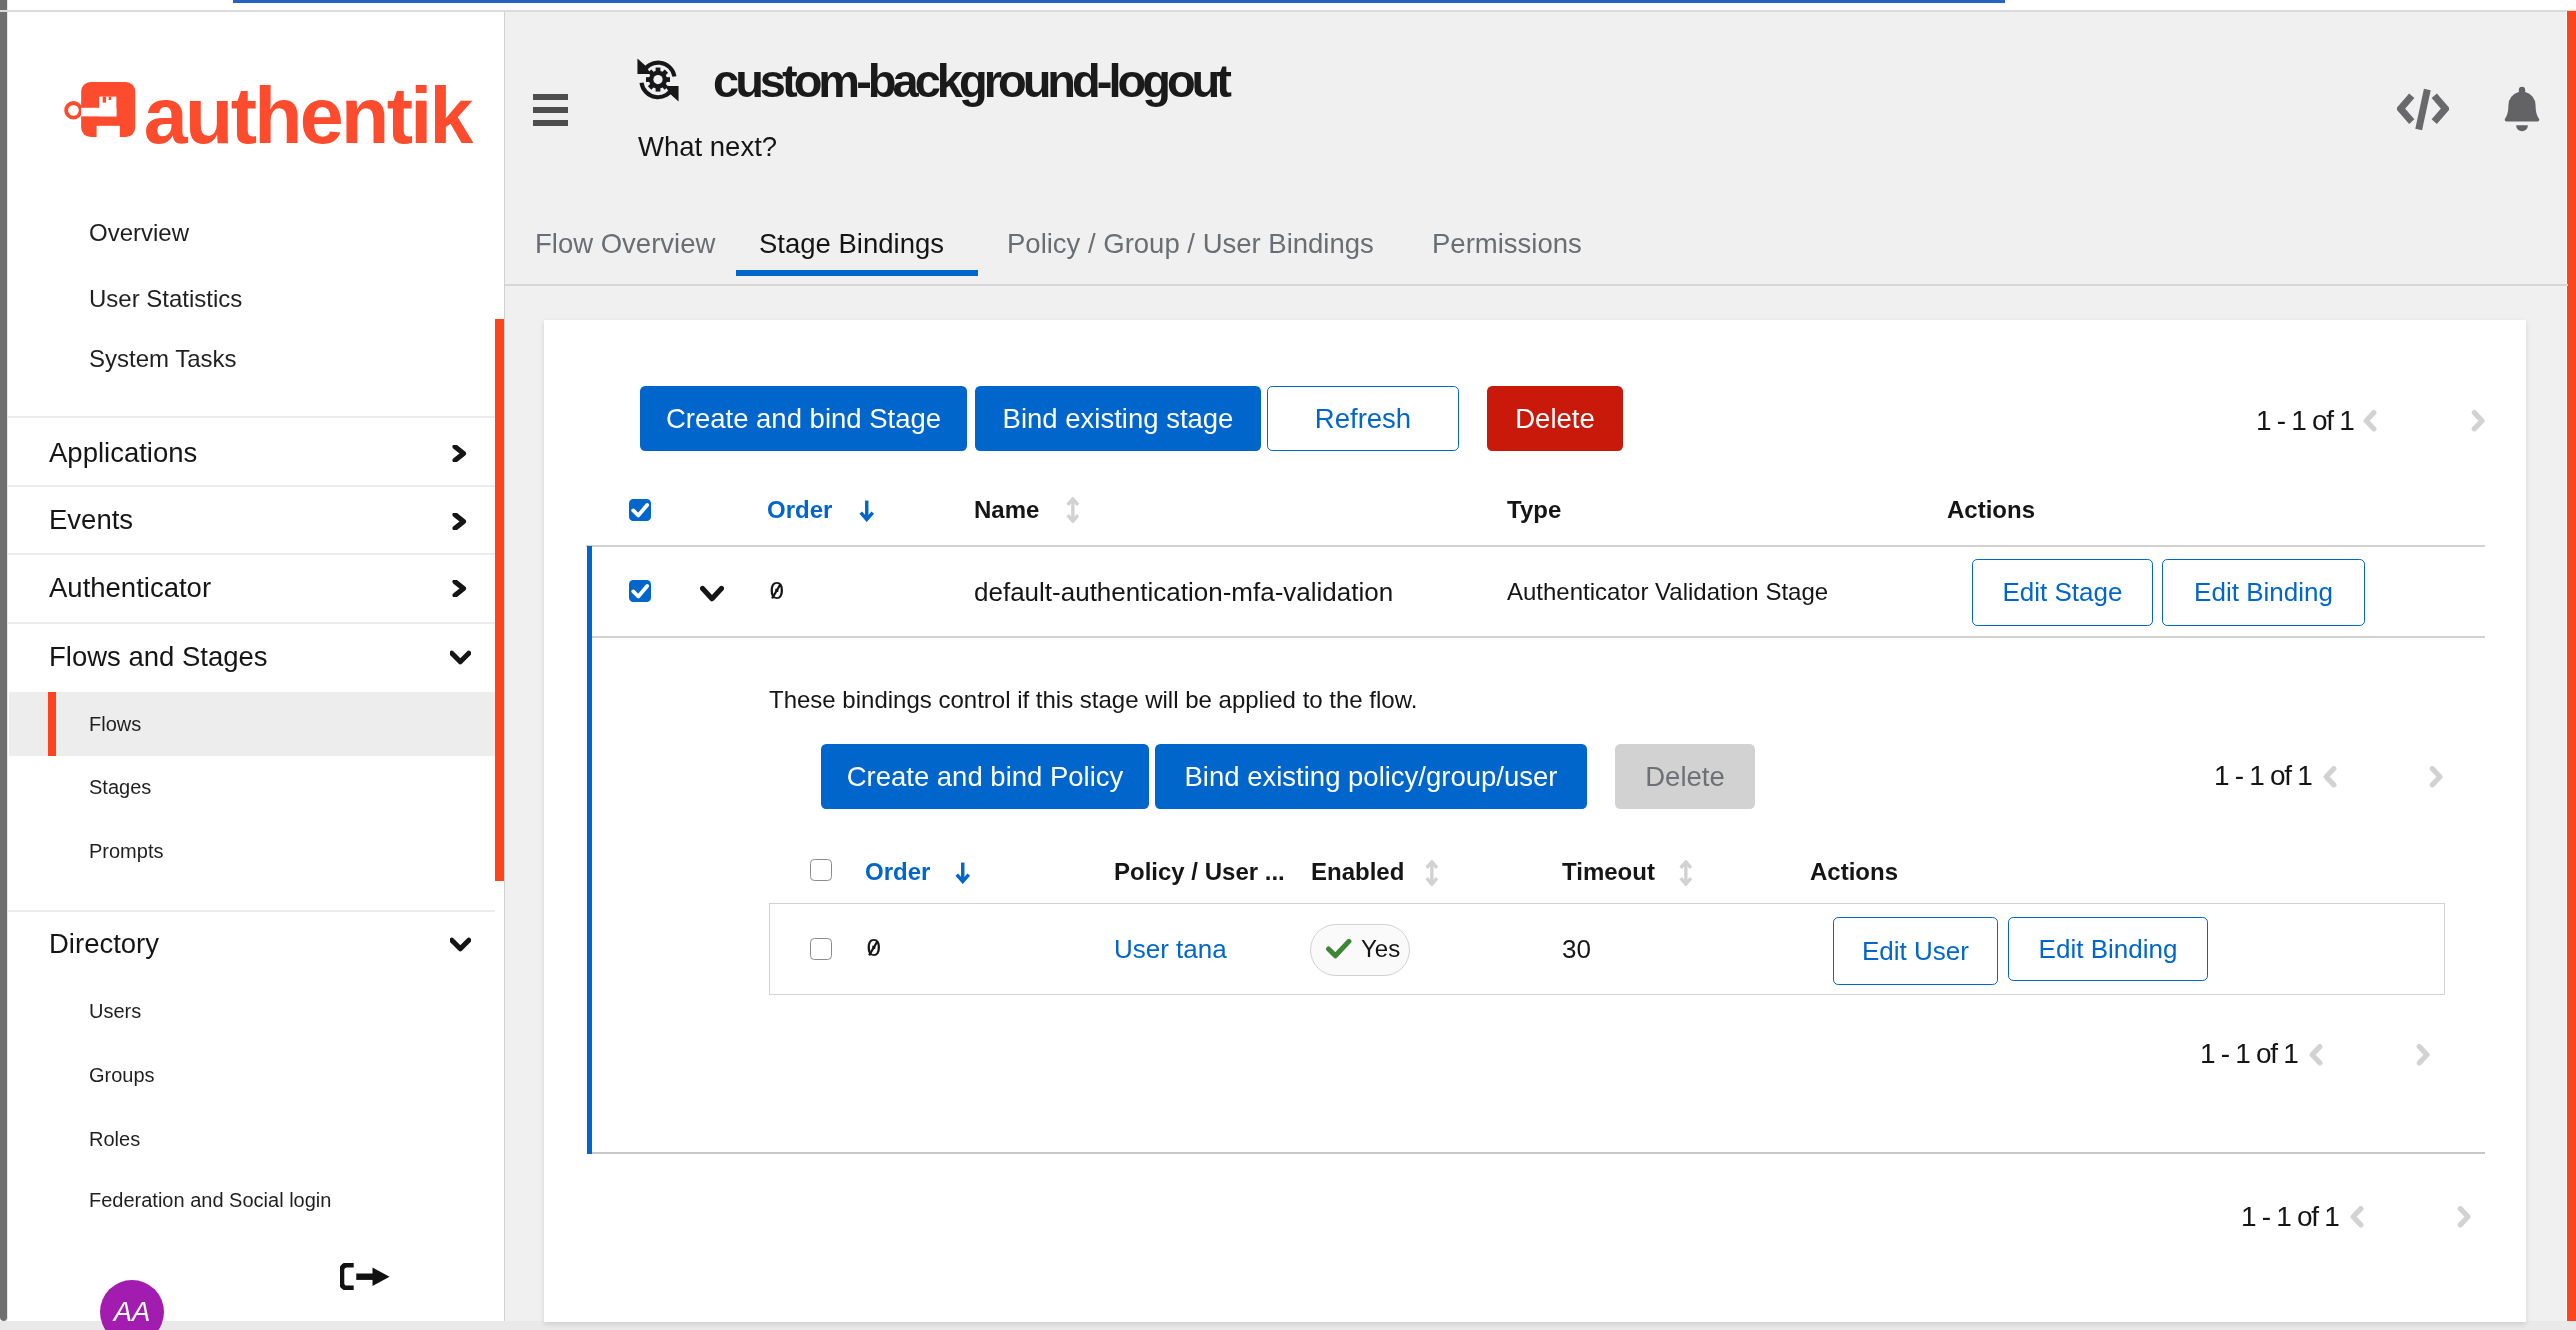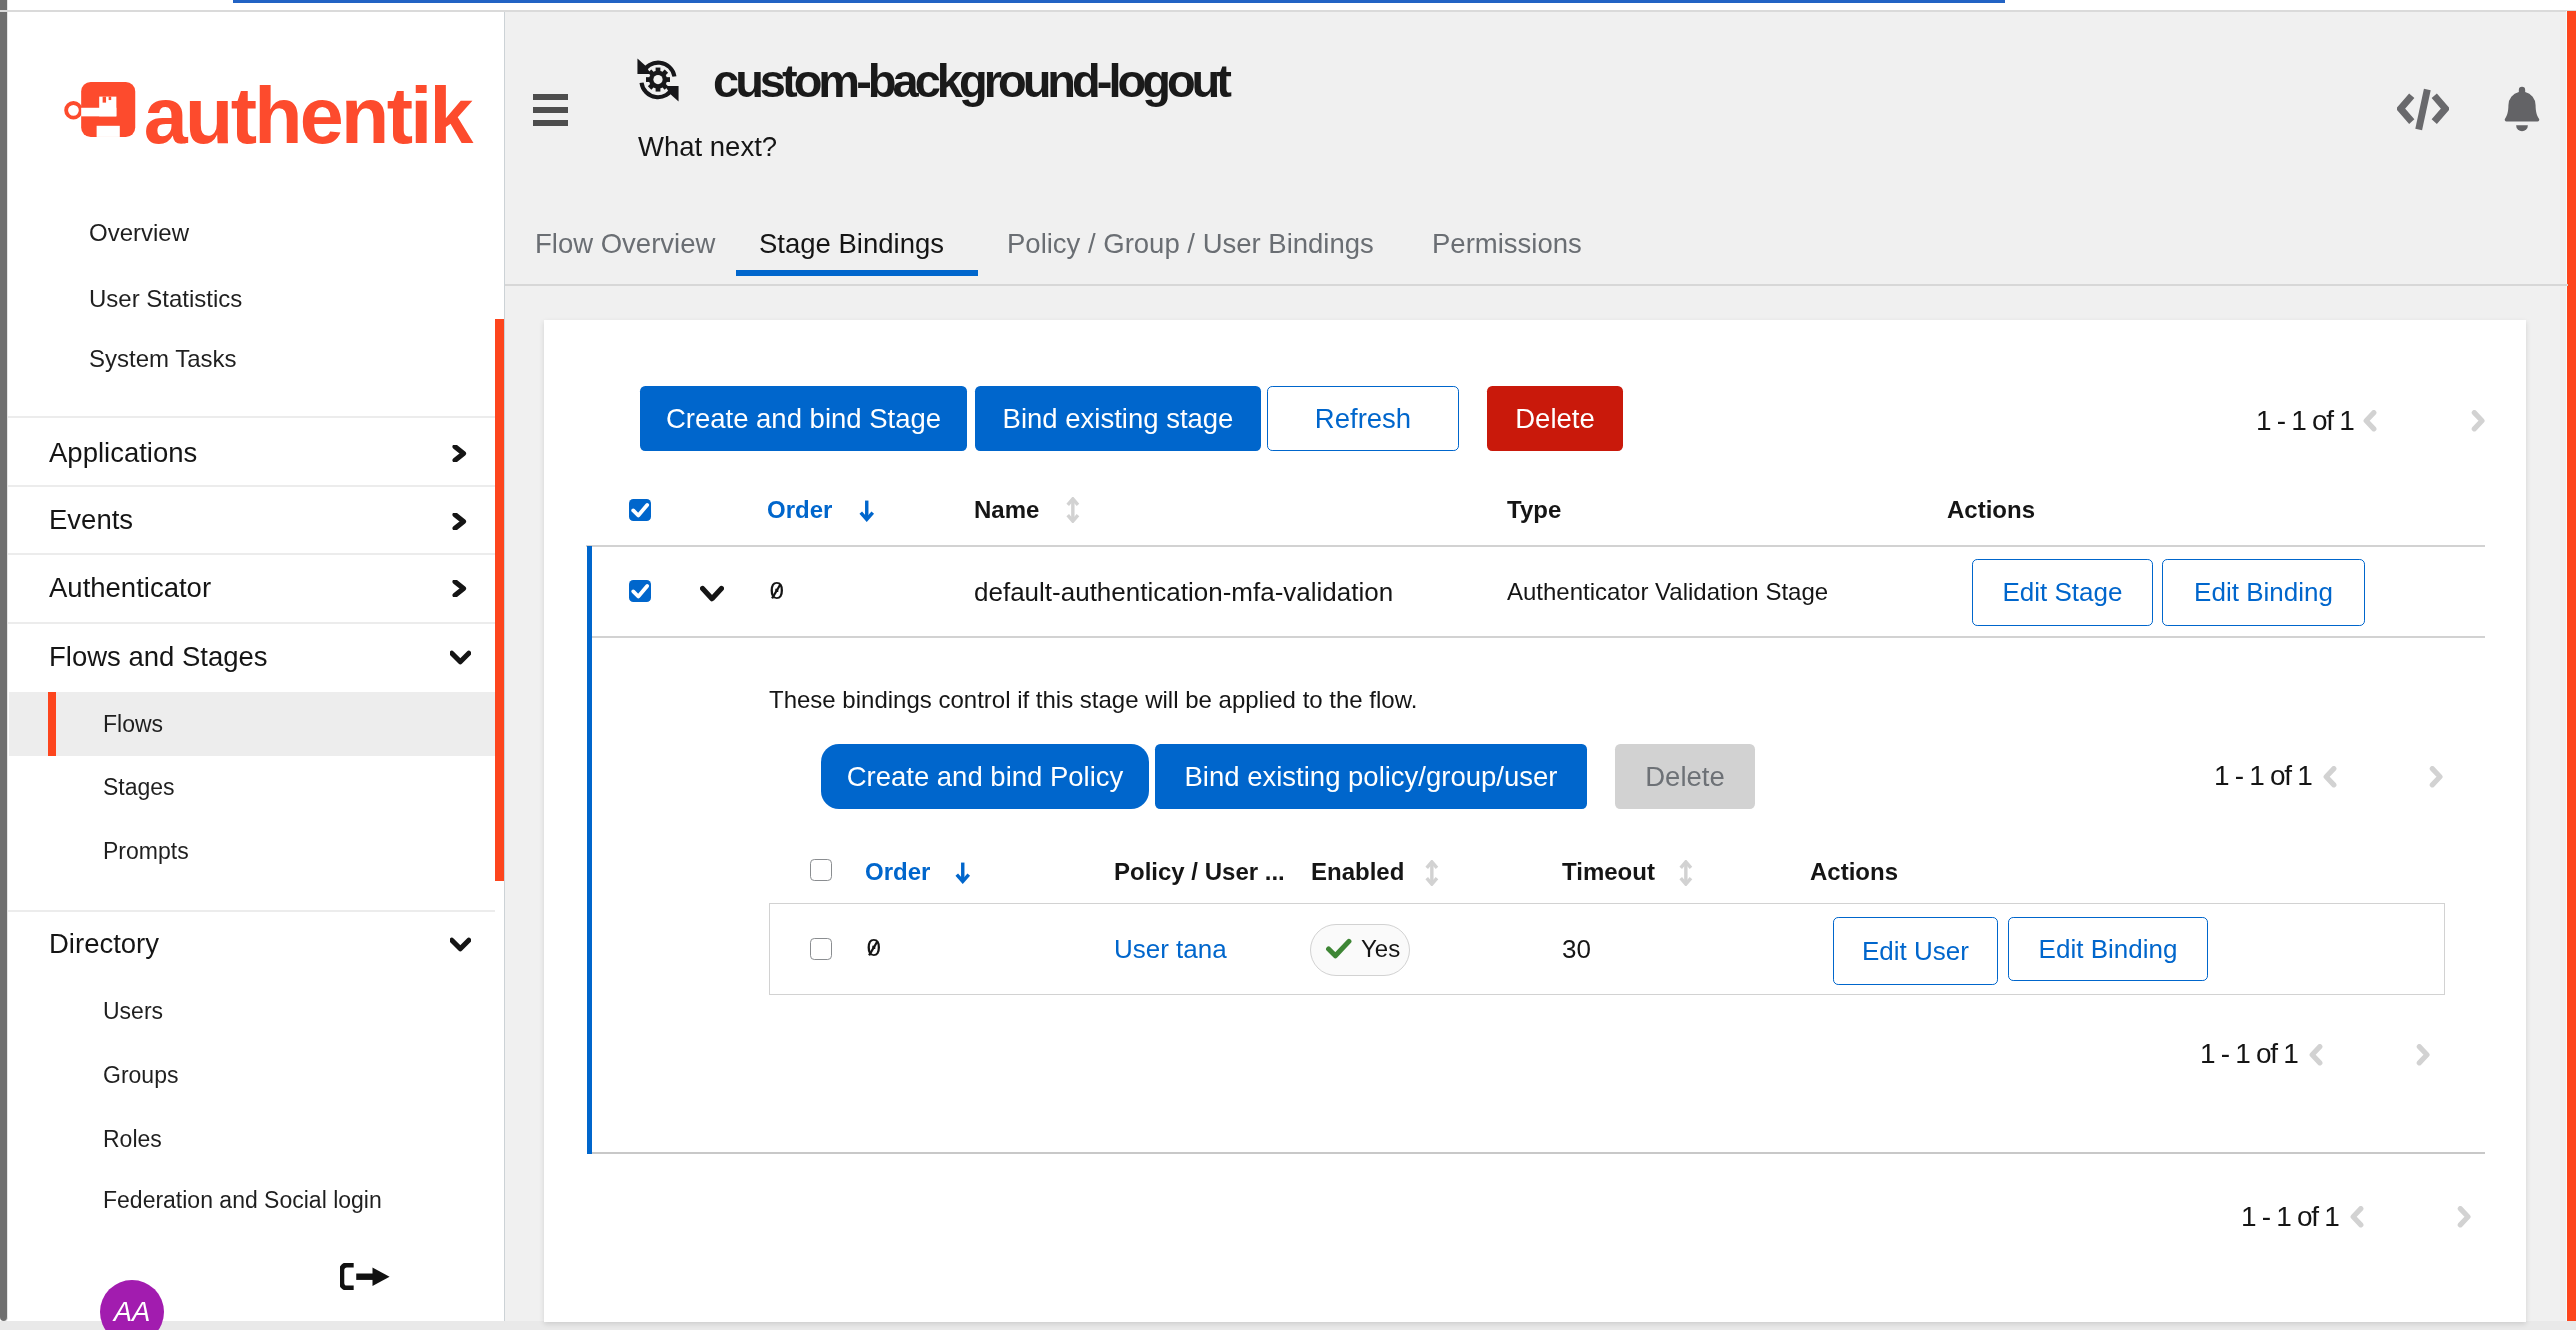--- a/index.html
+++ b/index.html
@@ -14,21 +14,21 @@
   #lscroll { left:0; top:0; width:7.7px; height:1321px; background:#6f6f6f; border-right:0.9px solid #e5e5e5; border-radius:0 0 4.3px 4.3px; }
   
   #main { left:505px; top:12px; width:2063px; height:1319px; background:#f0f0f0; }
   
   #redbar { left:2567px; top:11px; width:8.6px; height:1310px; background:#fd451d; }
   #redgap { left:2566px; top:11px; width:1.7px; height:1311px; background:#f6fbfa; }
   
   #sidebar { left:7.7px; top:12px; width:497px; height:1319px; background:#fff; border-right:1.7px solid #ccd2d6; }
   .navitem { position:absolute; left:89px; font-size:24px; color:#1f1f1f; transform:translateY(-50%); }
   .navsec  { position:absolute; left:49px; font-size:27.5px; color:#151515; transform:translateY(-50%); }
-  .navsub  { position:absolute; left:89px; font-size:23px; color:#1f1f1f; transform:translateY(-50%);margin-left:14px; }
+  .navsub  { position:absolute; left:89px; font-size:20px; color:#1f1f1f; transform:translateY(-50%); }
   .sep { position:absolute; left:7.7px; width:487px; height:1.7px; background:#ececec; }
   
   #hamb { left:533px; top:94px; width:35px; height:32px; }
   #hamb div { height:6px; background:#4d4d4d; margin-bottom:6.9px; }
   .title { left:713px; top:52px; font-size:47px; font-weight:bold; letter-spacing:-4px; line-height:1.25; color:#1a1a1a; }
   .subtitle { left:638px; top:131px; font-size:27.5px; color:#151515; }
   
   .tab { position:absolute; font-size:27.5px; color:#6a6e73; transform:translateY(-50%); top:244px; }
   .tab.active { color:#151515; }
   #tabline { left:736px; top:270px; width:242px; height:6px; background:#0066cc; }
@@ -207,21 +207,21 @@
   <svg class="abs" style="left:769px; top:581px;" width="15.5" height="22" viewBox="0 0 18 26">
       <line x1="3.5" y1="20.5" x2="13" y2="4.5" stroke="#151515" stroke-width="2.6"></line>
     </svg>
   <div class="td" style="left:974px; top:592px;">default-authentication-mfa-validation</div>
   <div class="td" style="left:1507px; top:592px; font-size:24px;">Authenticator Validation Stage</div>
   <div class="btn outline" style="left:1948px; top:559px; width:181px; height:67px;">Edit Stage</div>
   <div class="btn outline" style="left:2138px; top:559px; width:203px; height:67px;">Edit Binding</div>
   <div class="hline" style="left:592px; top:636px; width:1893px;"></div>
 
   <div class="td" style="left:769px; top:700px; font-size:24px;">These bindings control if this stage will be applied to the flow.</div>
-  <div class="btn primary" style="left:797px; top:744px; width:328px; height:65px;border-radius:18px;">Create and bind Policy</div>
+  <div class="btn primary" style="left:797px; top:744px; width:328px; height:65px;">Create and bind Policy</div>
   <div class="btn primary" style="left:1131px; top:744px; width:432px; height:65px;">Bind existing policy/group/user</div>
   <div class="btn disabled" style="left:1591px; top:744px; width:140px; height:65px;">Delete</div>
   <div class="pgtext" style="left:2214px; top:776px;">1 - 1 of 1</div>
   <svg class="abs pchev" style="left:2321px; top:766px;" viewBox="0 0 21 25" width="18" height="21.5">
       <use href="#chevl"></use>
     </svg>
   <svg class="abs pchev" style="left:2428px; top:766px;" viewBox="0 0 21 25" width="18" height="21.5">
       <use href="#chevr"></use>
     </svg>
 

